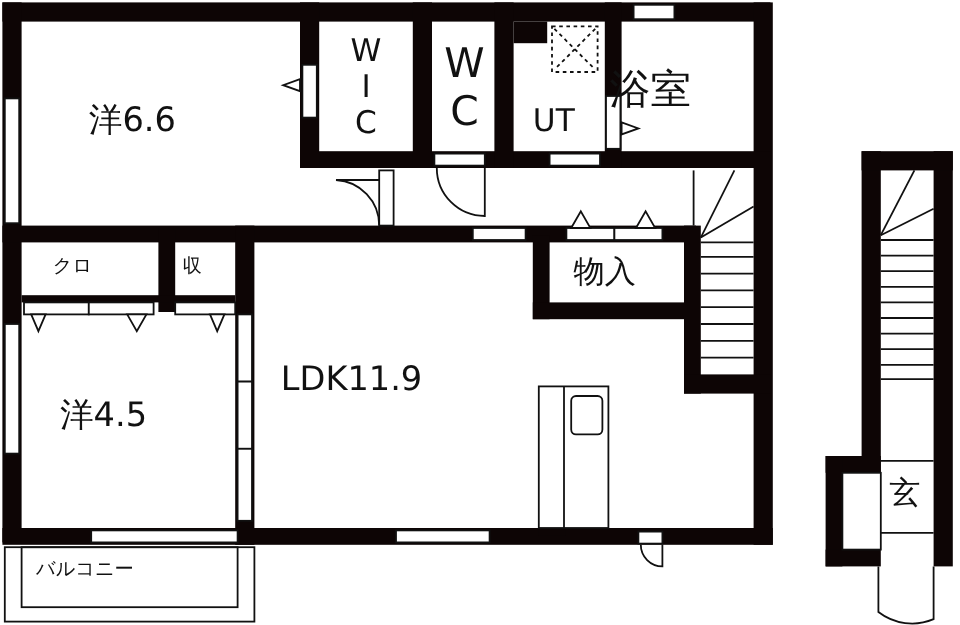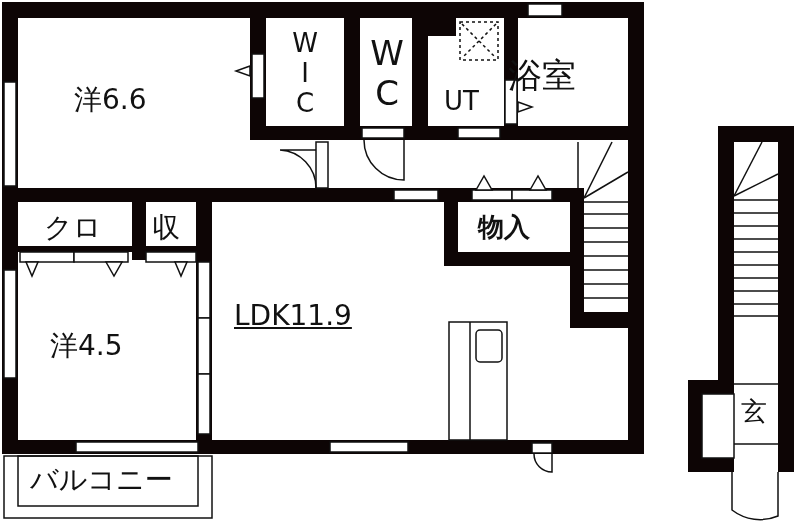--- a/index.html
+++ b/index.html
@@ -2,21 +2,21 @@
 <html><head>
 <meta charset="utf-8">
 <style>
   html, body { margin: 0; padding: 0; background: #ffffff; }
   body { width: 800px; height: 521px; position: relative; overflow: hidden; }
   #plan { position: absolute; left: 0; top: 0; width: 800px; height: 521px; }
   .lbl { position: absolute; font-family: "DejaVu Sans", sans-serif; color: #111; line-height: 1; white-space: nowrap; }
   .big { font-size: 28px; }
   .mid { font-size: 34px; }
   .sm  { font-size: 26px; }
-  .xs  { font-size: 28px; }
+  .xs  { font-size: 16px; }
   .vert { text-align: center; }
 </style>
 </head>
 <body>
 
 <svg id="plan" viewBox="0 0 800 521" xmlns="http://www.w3.org/2000/svg">
   <g fill="#0d0505">
 
     <rect x="2" y="2" width="640" height="16"></rect>
 
@@ -169,17 +169,17 @@
 
 <div class="lbl mid vert" style="left:362px;top:36px;width:50px;">
   <div>W</div>
   <div style="margin-top:6px;">C</div>
 </div>
 
 <div class="lbl sm" style="left:444px;top:88px;text-align:center;">UT</div>
 <div class="lbl mid" style="left:508px;top:58px;">浴室</div>
 <div class="lbl xs" style="left:44px;top:214px;">クロ</div>
 <div class="lbl xs" style="left:152px;top:214px;">収</div>
-<div class="lbl sm" style="left:478px;top:214px;font-weight:bold;">物入</div>
+<div class="lbl sm" style="left:478px;top:214px;">物入</div>
 <div class="lbl big" style="left:50px;top:332px;">洋4.5</div>
-<div class="lbl big" style="left:234px;top:302px;text-decoration:underline;">LDK11.9</div>
+<div class="lbl big" style="left:234px;top:302px;">LDK11.9</div>
 <div class="lbl sm" style="left:741px;top:398px;">玄</div>
 <div class="lbl xs" style="left:30px;top:466px;">バルコニー</div>
 
 </body></html>

